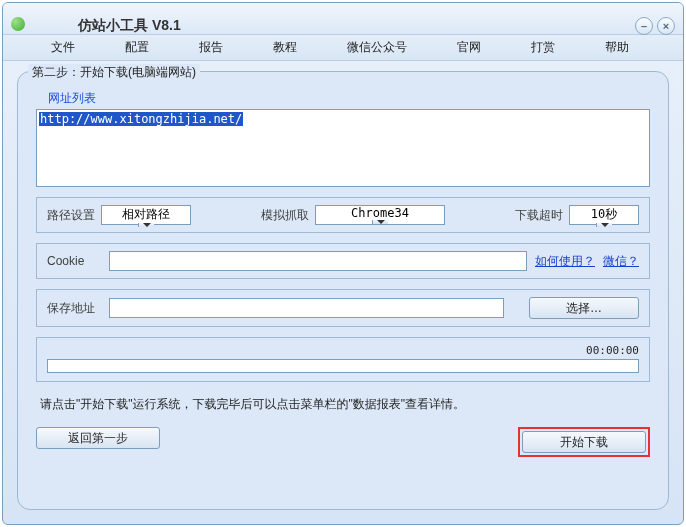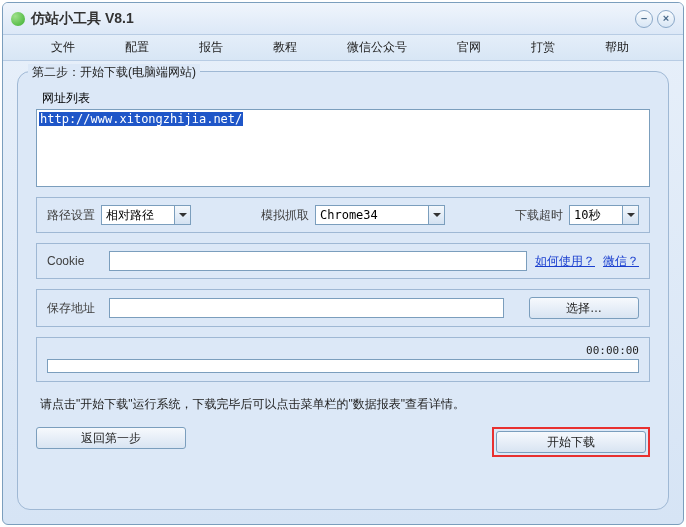--- a/index.html
+++ b/index.html
@@ -19,23 +19,23 @@
       border-radius: 6px;
       background: linear-gradient(to bottom, #E8F0FA 0%, #D6E4F5 100%);
       display: flex;
       flex-direction: column;
       overflow: hidden;
     }
     .titlebar {
       height: 32px;
       background: linear-gradient(to bottom, #F0F5FC 0%, #DCE8F7 100%);
       display: flex;
-      align-items: center;
-      padding: 3px 8px;
+      padding: 14px 8px;
       border-bottom: 1px solid #B8CCE4;
+      gap: 47px;
     }
     .app-icon {
       width: 14px;
       height: 14px;
       border-radius: 50%;
       background: radial-gradient(circle at 30% 30%, #9FE08A, #3CB02F);
       margin-right: 6px;
     }
     .title-text {
       font-size: 14px;
@@ -91,23 +91,23 @@
       position: absolute;
       top: -8px;
       left: 10px;
       background: #DCE8F7;
       padding: 0 4px;
       font-size: 12px;
       color: #222;
     }
     .url-label {
       font-size: 12px;
-      color: #000000;
+      color: #1d4ed8;
       margin-bottom: 2px;
-      margin-left: 6px;
+      margin-left: 12px;
     }
     .url-list {
       width: 100%;
       height: 78px;
       background: #fff;
       border: 1px solid #7B9EBD;
       padding: 2px;
       overflow: hidden;
       font-family: SimSun, monospace;
     }
@@ -133,20 +133,21 @@
       white-space: nowrap;
     }
     .combo {
       display: inline-flex;
       align-items: center;
       background: #fff;
       border: 1px solid #7B9EBD;
       height: 20px;
       font-family: SimSun, monospace;
       font-size: 12px;
+      flex-direction: column;
     }
     .combo-text { padding: 0 4px; }
     .combo-arrow {
       width: 16px;
       height: 100%;
       border-left: 1px solid #7B9EBD;
       background: linear-gradient(to bottom, #F4F8FC, #D4E2F2);
       display: flex;
       align-items: center;
       justify-content: center;
@@ -209,21 +210,21 @@
       margin-top: 14px;
       margin-left: 4px;
       color: #222;
       font-size: 12px;
     }
     .bottom-buttons {
       display: flex;
       justify-content: space-between;
       margin-top: 14px;
     }
-    .bottom-buttons .btn { width: 150px; }
+    .bottom-buttons .btn { width: 124px; }
     .start-wrap {
       border: 2px solid #E83030;
       padding: 2px;
     }
     .spacer { flex: 1; }
   </style>
 </head>
 <body>
 
 <div class="window">

